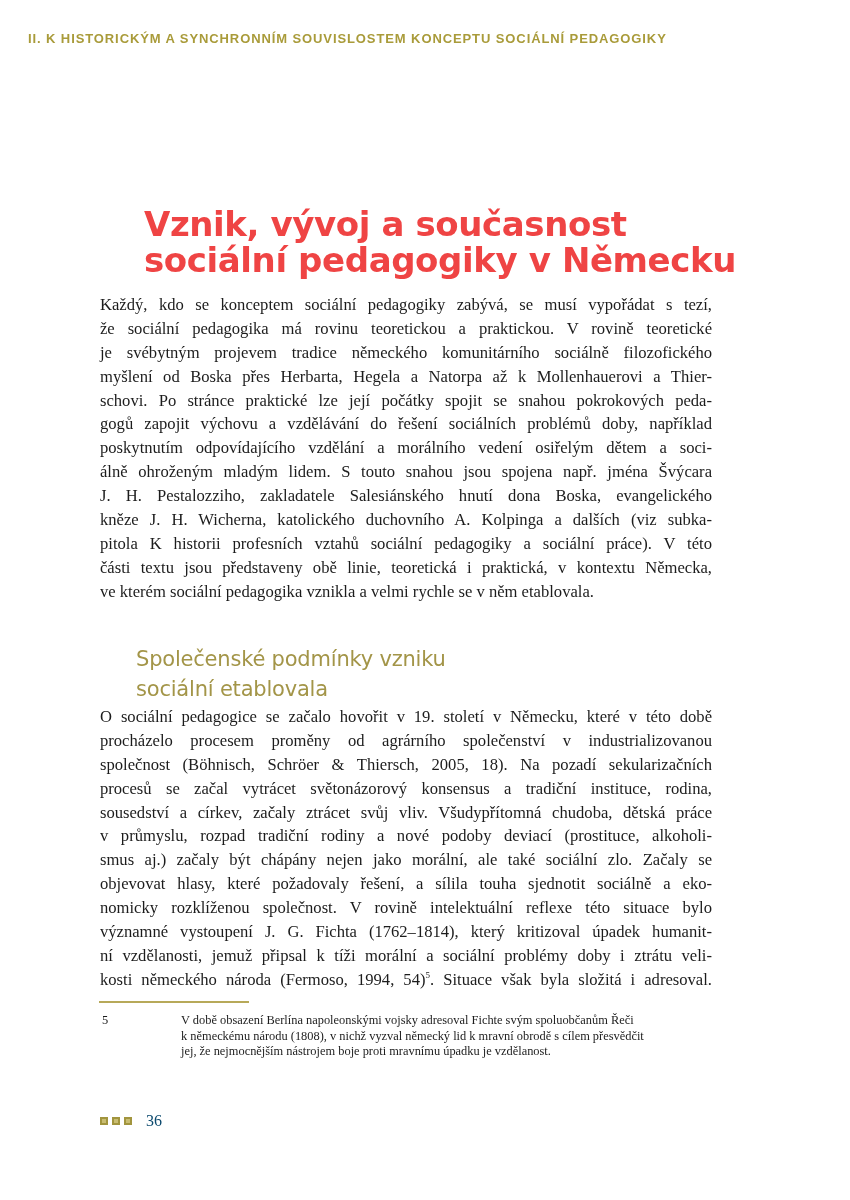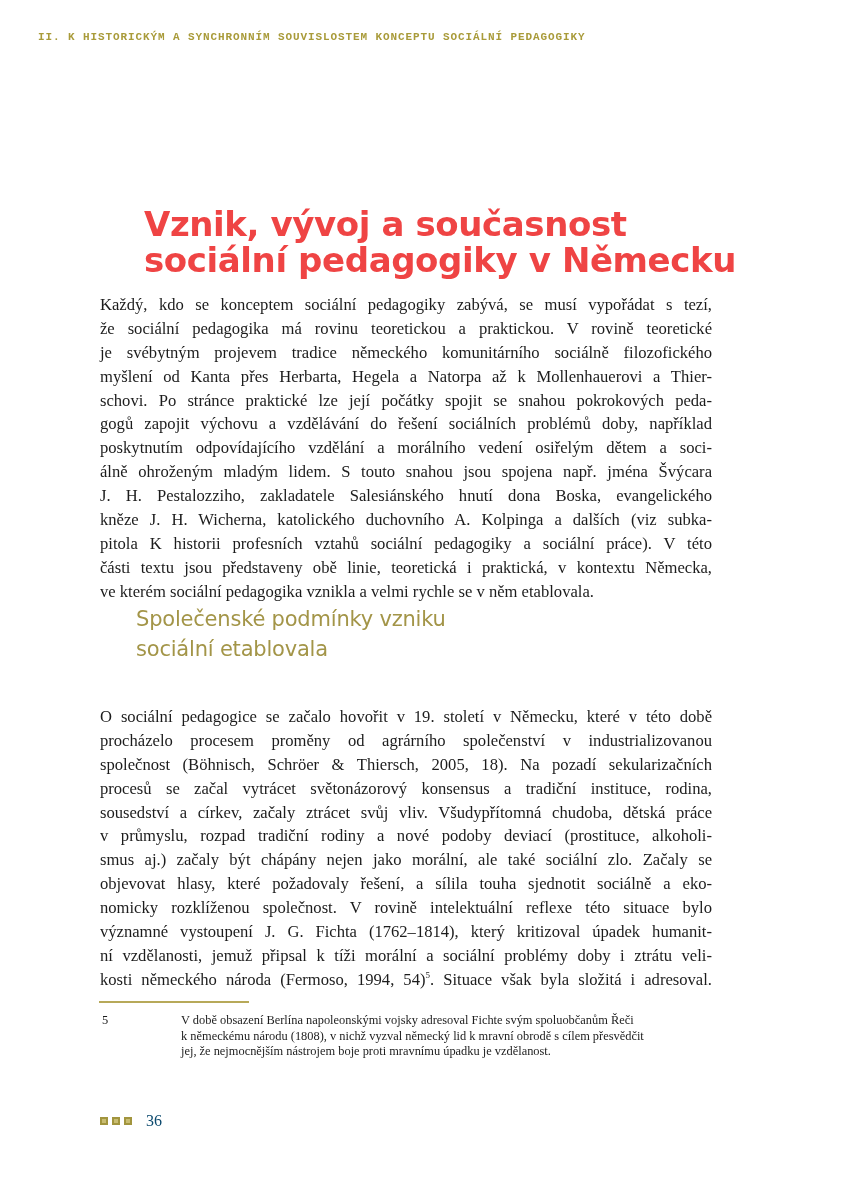--- a/index.html
+++ b/index.html
@@ -9,25 +9,25 @@
     }
     body {
       width: 850px;
       height: 1200px;
       position: relative;
       overflow: hidden;
       color: #1f1f1f;
     }
     .running-head {
       position: absolute;
-      left: 38px;
+      left: 28px;
       top: 31px;
-      font-family: Liberation Mono, monospace;
+      font-family: Liberation Sans, sans-serif;
       font-weight: bold;
-      font-size: 11px;
+      font-size: 13px;
       letter-spacing: 0.9px;
       color: #a99b3a;
       white-space: nowrap;
     }
     .chapter-title {
       position: absolute;
       left: 136px;
       top: 198px;
       margin: 8px;
       font-family: "DejaVu Sans", sans-serif;
@@ -56,21 +56,21 @@
       height: 23.9px;
     }
     .body-text .line.last {
       text-align-last: left;
     }
     .para1 { top: 293px; }
     .para2 { top: 705px; }
     .section-title {
       position: absolute;
       left: 136px;
-      top: 604px;
+      top: 644px;
       margin: 0;
       font-family: "DejaVu Sans", sans-serif;
       font-weight: normal;
       font-size: 21px;
       line-height: 30px;
       color: #a39548;
       letter-spacing: -0.2px;
     }
     .section-title span { display: block; white-space: nowrap; }
     sup.fn-ref {
@@ -149,21 +149,21 @@
 
 <h1 class="chapter-title">
   <span>Vznik, vývoj a současnost</span>
   <span>sociální pedagogiky v Německu</span>
 </h1>
 
 <div class="body-text para1">
   <span class="line">Každý, kdo se konceptem sociální pedagogiky zabývá, se musí vypořádat s tezí,</span>
   <span class="line">že sociální pedagogika má rovinu teoretickou a praktickou. V rovině teoretické</span>
   <span class="line">je svébytným projevem tradice německého komunitárního sociálně filozofického</span>
-  <span class="line">myšlení od Kanta přes Herbarta, Hegela a Natorpa až k Mollenhauerovi a Thier-</span>
+  <span class="line">myšlení od Boska přes Herbarta, Hegela a Natorpa až k Mollenhauerovi a Thier-</span>
   <span class="line">schovi. Po stránce praktické lze její počátky spojit se snahou pokrokových peda-</span>
   <span class="line">gogů zapojit výchovu a vzdělávání do řešení sociálních problémů doby, například</span>
   <span class="line">poskytnutím odpovídajícího vzdělání a morálního vedení osiřelým dětem a soci-</span>
   <span class="line">álně ohroženým mladým lidem. S touto snahou jsou spojena např. jména Švýcara</span>
   <span class="line">J. H. Pestalozziho, zakladatele Salesiánského hnutí dona Boska, evangelického</span>
   <span class="line">kněze J. H. Wicherna, katolického duchovního A. Kolpinga a dalších (viz subka-</span>
   <span class="line">pitola K historii profesních vztahů sociální pedagogiky a sociální práce). V této</span>
   <span class="line">části textu jsou představeny obě linie, teoretická i praktická, v kontextu Německa,</span>
   <span class="line last">ve kterém sociální pedagogika vznikla a velmi rychle se v něm etablovala.</span>
 </div>

